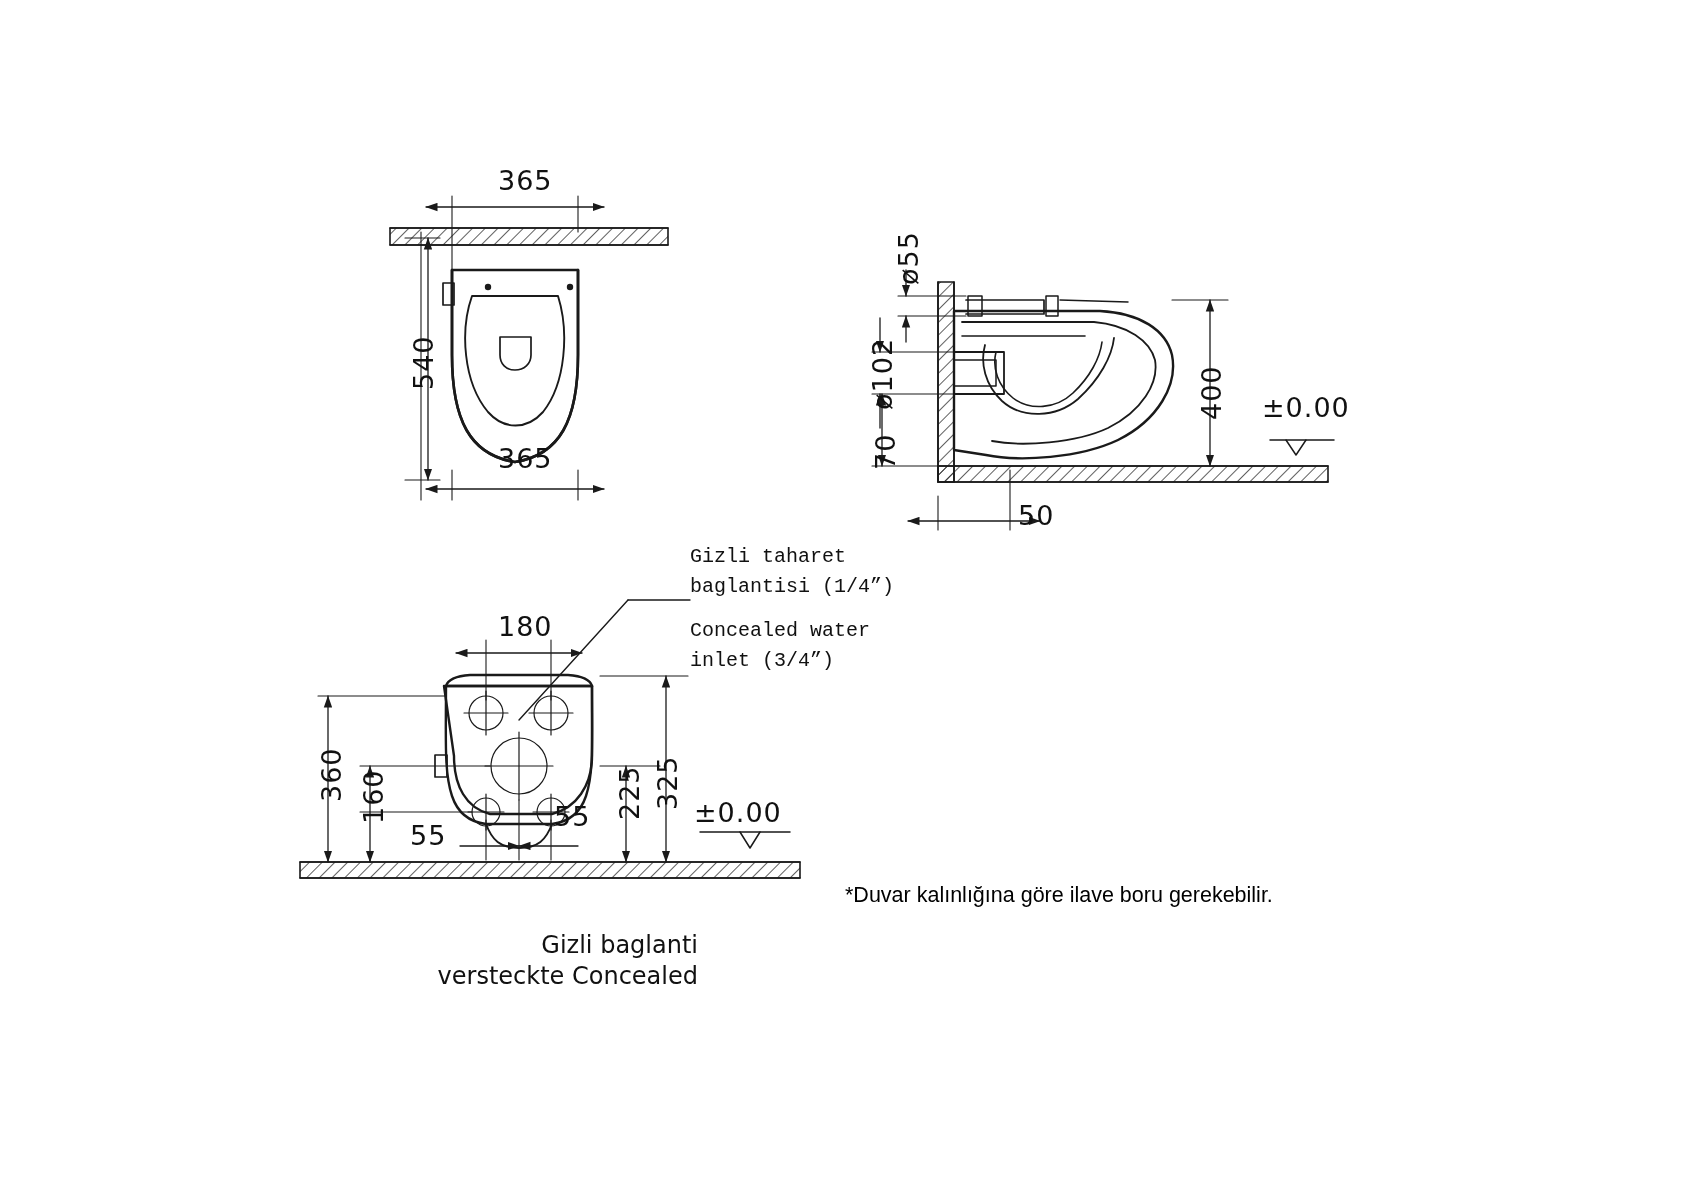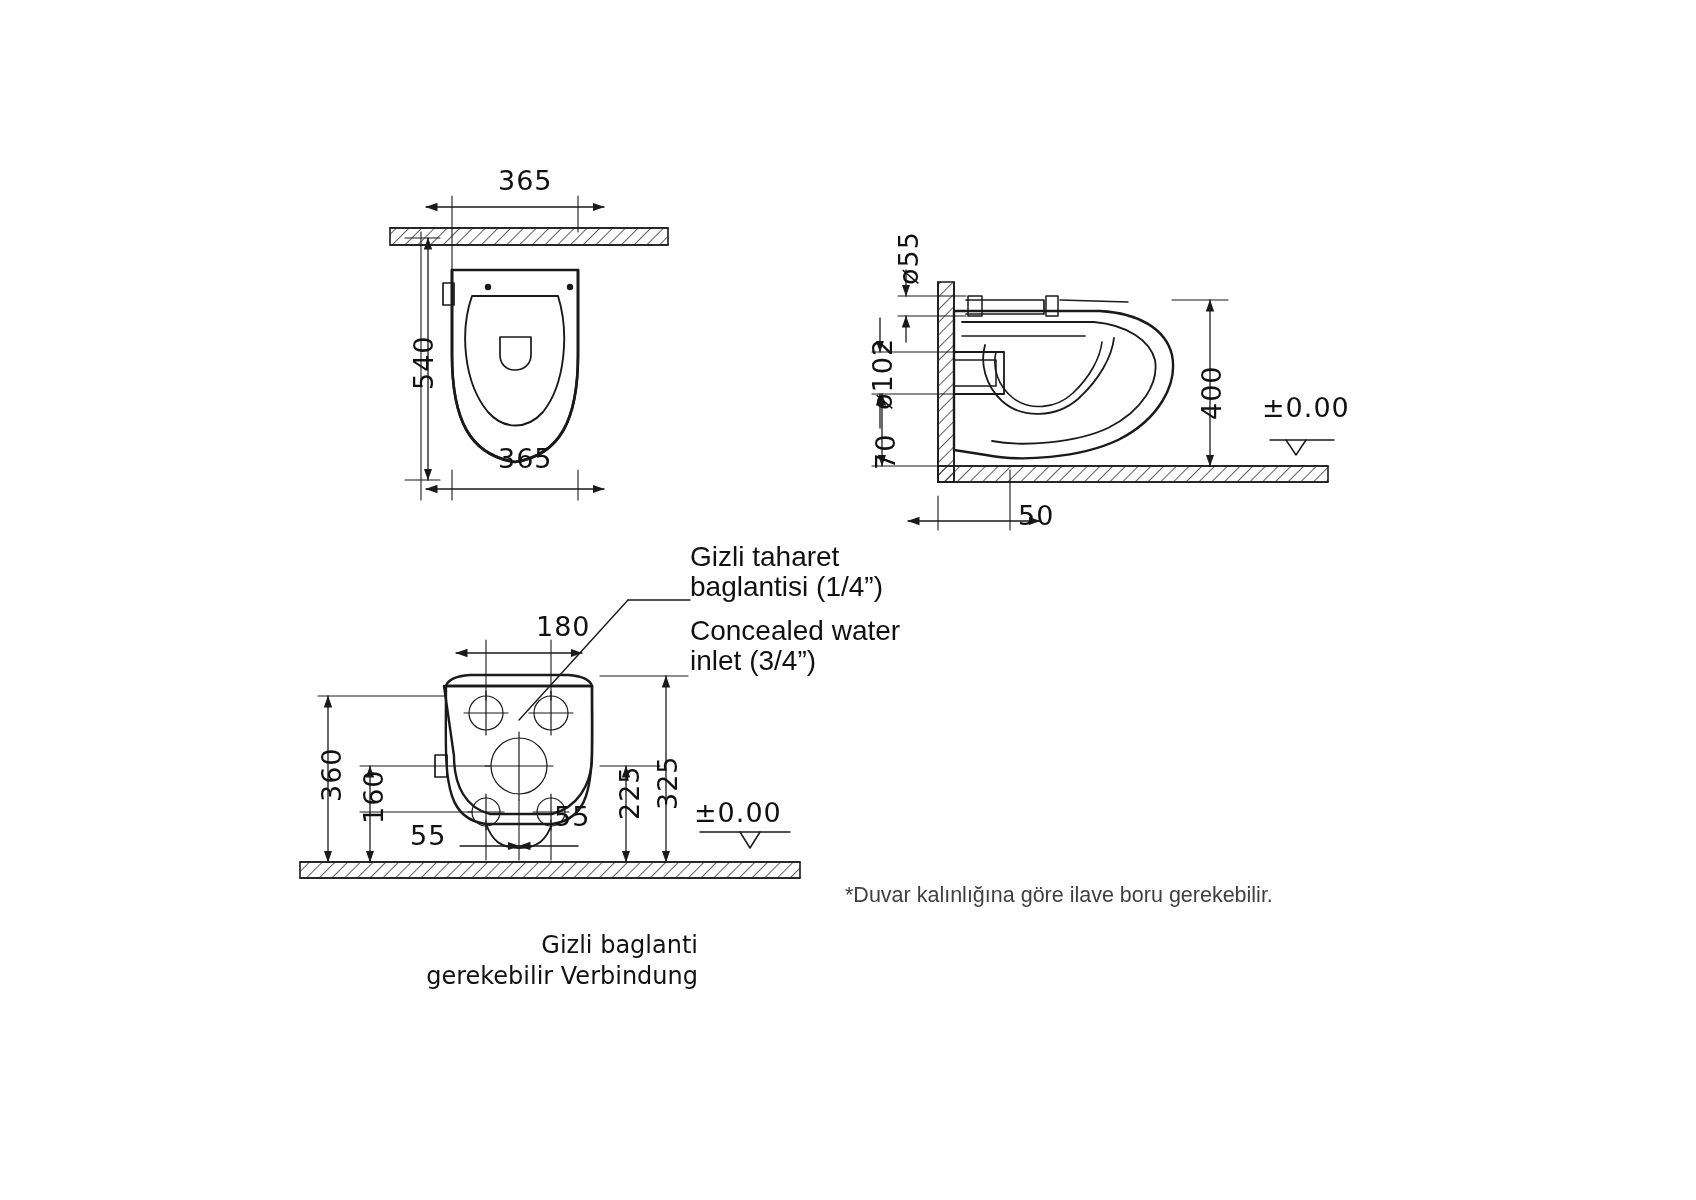--- a/index.html
+++ b/index.html
@@ -31,27 +31,27 @@
   }
   .dim-text.vert {
     transform-origin: left top;
     transform: rotate(-90deg);
   }
   .note-block {
     position: absolute;
     font-family: "Liberation Sans", sans-serif;
     font-size: 21.5px;
     line-height: 31px;
-    color: #404040;
+    color: #000000;
     white-space: nowrap;
   }
   .label-block {
     position: absolute;
-    font-family: Liberation Sans, sans-serif;
-    font-size: 28px;
+    font-family: Liberation Mono, monospace;
+    font-size: 20px;
     line-height: 30px;
     color: #111;
     white-space: nowrap;
     text-align: center;
   }
   .caption-block {
     position: absolute;
     font-family: "DejaVu Sans", sans-serif;
     font-size: 24px;
     line-height: 31px;
@@ -246,37 +246,37 @@
 <div class="dim-text" style="left:498px; top:443px;">365</div>
 <div class="dim-text vert" style="left:408px; top:390px;">540</div>
 
 <div class="dim-text vert" style="left:893px; top:285px;">ø55</div>
 <div class="dim-text vert" style="left:867px; top:410px;">ø102</div>
 <div class="dim-text vert" style="left:870px; top:470px;">70</div>
 <div class="dim-text vert" style="left:1196px; top:420px;">400</div>
 <div class="dim-text" style="left:1018px; top:500px;text-align:right;">50</div>
 <div class="dim-text" style="left:1262px; top:392px;">±0.00</div>
 
-<div class="dim-text" style="left:498px; top:611px;margin-left:38px;">180</div>
+<div class="dim-text" style="left:498px; top:611px;">180</div>
 <div class="dim-text vert" style="left:316px; top:802px;">360</div>
 <div class="dim-text vert" style="left:358px; top:824px;">160</div>
 <div class="dim-text" style="left:410px; top:820px;">55</div>
 <div class="dim-text" style="left:554px; top:801px;">55</div>
 <div class="dim-text vert" style="left:614px; top:820px;">225</div>
 <div class="dim-text vert" style="left:652px; top:810px;">325</div>
 <div class="dim-text" style="left:694px; top:797px;">±0.00</div>
 
 <div class="label-block" style="left:690px; top:542px; text-align:left;">
   <div>Gizli  taharet</div>
   <div>baglantisi  (1/4”)</div>
   <div style="height:14px;"></div>
   <div>Concealed  water</div>
   <div>inlet  (3/4”)</div>
 </div>
 
 <div class="caption-block" style="left:398px; top:930px; width:300px;">
   <div>Gizli  baglanti</div>
-  <div>gerekebilir  Verbindung</div>
+  <div>versteckte  Concealed</div>
 </div>
 
 <div class="note-block" style="left:845px; top:880px;">
   <div>*Duvar kalınlığına göre ilave boru gerekebilir.</div>
 </div>
 
 </body></html>

